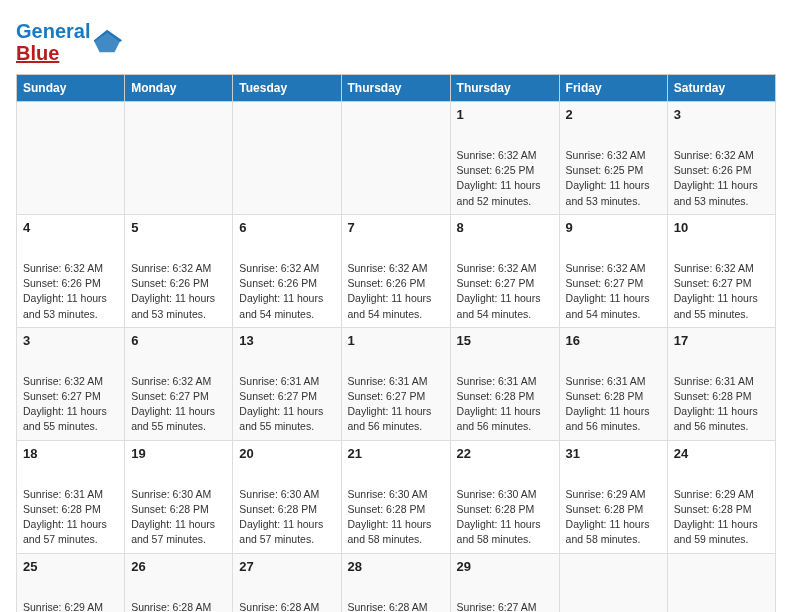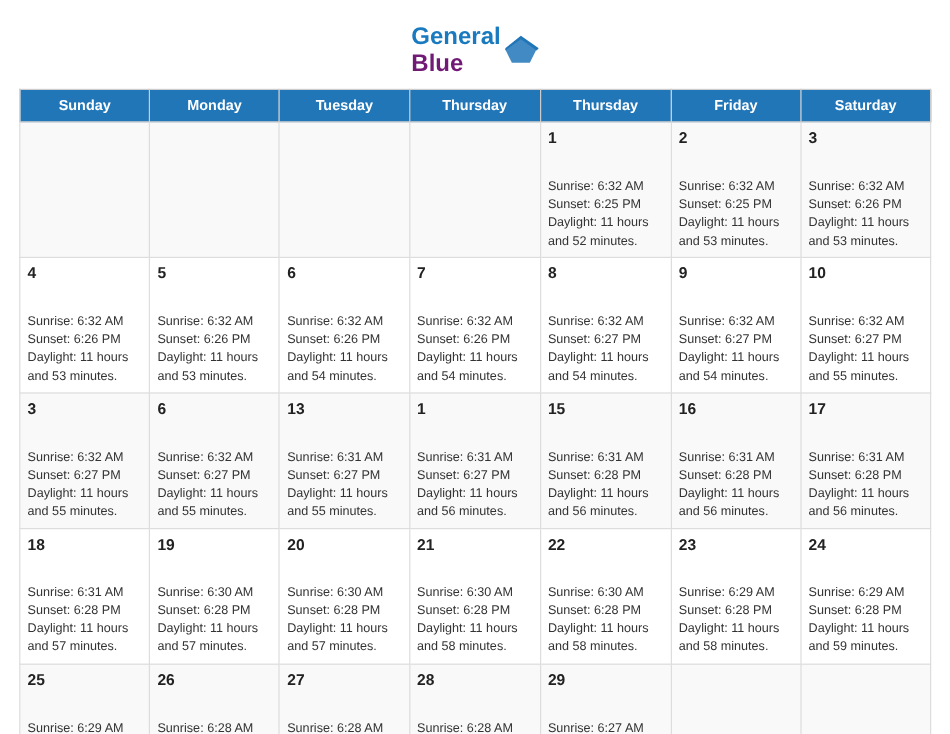--- a/index.html
+++ b/index.html
@@ -5,21 +5,21 @@
     * { box-sizing: border-box; margin: 0; padding: 0; }
     body {
       font-family: Arial, sans-serif;
       background: #fff;
       width: 792px;
       min-height: 612px;
       padding: 16px;
     }
     .header-area {
       display: flex;
-      justify-content: center;
+      justify-content: flex-start;
       align-items: flex-start;
       margin-bottom: 10px;
     }
     .logo {
       display: flex;
       align-items: center;
       margin-top: 4px;
     }
     .logo-text {
       font-size: 20px;
@@ -49,21 +49,21 @@
       color: #555;
     }
     table {
       width: 100%;
       border-collapse: collapse;
       font-size: 11px;
     }
     thead tr th {
       background-color: #2176b8;
       color: #fff;
-      text-align: center;
+      text-align: left;
       padding: 6px 6px;
       font-size: 12px;
       font-weight: bold;
       border: 1px solid #ccc;
     }
     tbody tr td {
       vertical-align: top;
       padding: 5px 6px;
       border: 1px solid #ddd;
       color: #333;
@@ -93,21 +93,21 @@
     }
   </style>
 </head>
 <body>
 
 <div class="header-area">
   <div class="logo">
     <div>
       <div class="logo-text">
         <span>General</span><br>
-        <span style="color:#701a75;">Blue</span>
+        <span style="color:#b91c1c;text-decoration:underline;">Blue</span>
       </div>
     </div>
     <svg class="logo-icon" viewBox="0 0 30 30" xmlns="http://www.w3.org/2000/svg">
       <polygon points="14,4 28,14 22,26 6,26 0,14" fill="#2176b8" opacity="0.85"></polygon>
       <polygon points="14,2 30,13 28,15 14,5 0,15 0,13" fill="#2176b8"></polygon>
     </svg>
   </div>
   <div class="title-block">
     <div class="main-title"></div>
     <div class="sub-title"></div>
@@ -286,21 +286,21 @@
 and 58 minutes.</div>
         </td>
         <td>
           <div class="day-number">22</div>
           <div class="day-detail" style="white-space: pre-line;">Sunrise: 6:30 AM
 Sunset: 6:28 PM
 Daylight: 11 hours
 and 58 minutes.</div>
         </td>
         <td>
-          <div class="day-number">23</div>
+          <div class="day-number">31</div>
           <div class="day-detail" style="white-space: pre-line;">Sunrise: 6:29 AM
 Sunset: 6:28 PM
 Daylight: 11 hours
 and 58 minutes.</div>
         </td>
         <td>
           <div class="day-number">24</div>
           <div class="day-detail" style="white-space: pre-line;">Sunrise: 6:29 AM
 Sunset: 6:28 PM
 Daylight: 11 hours

